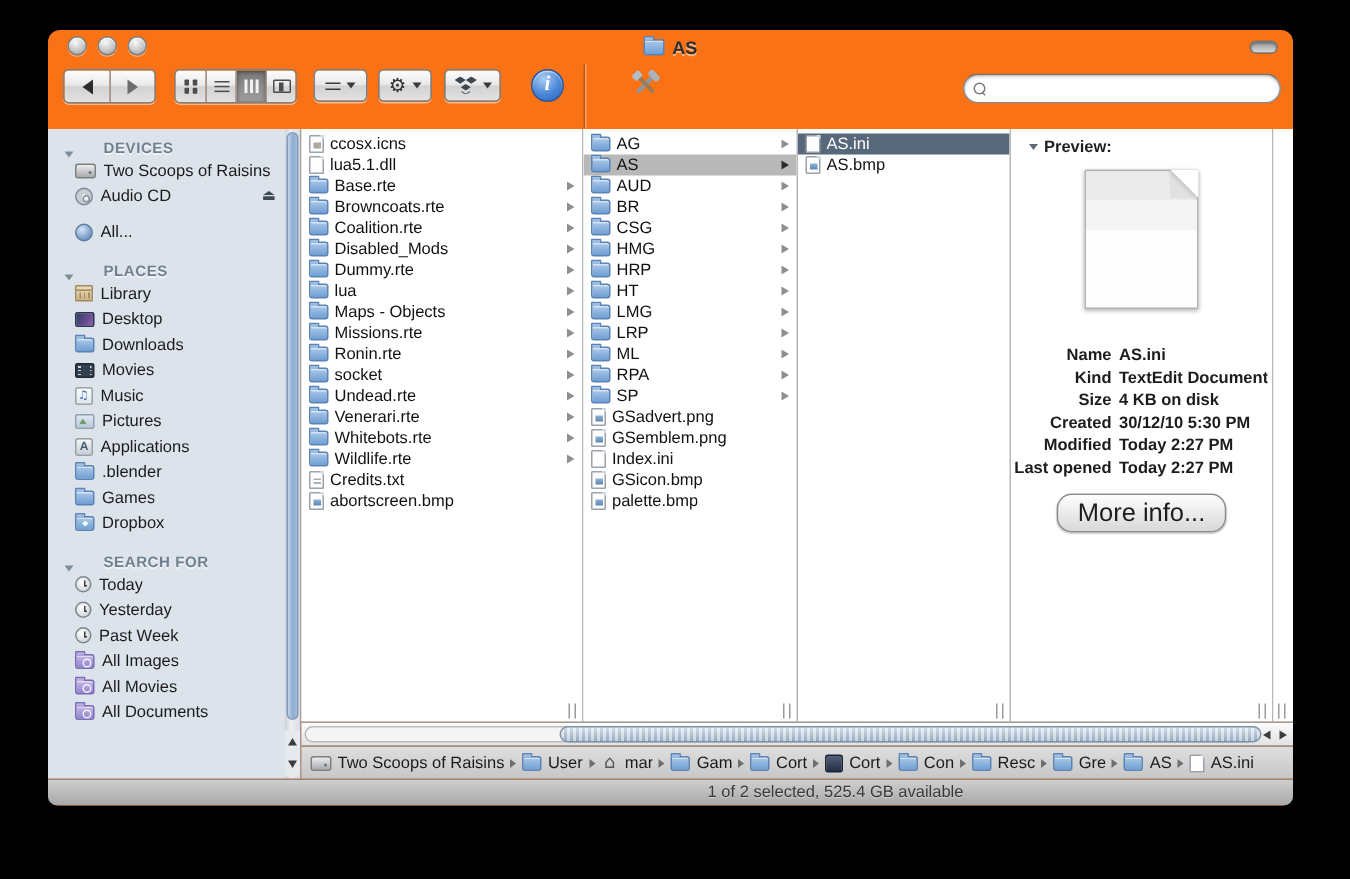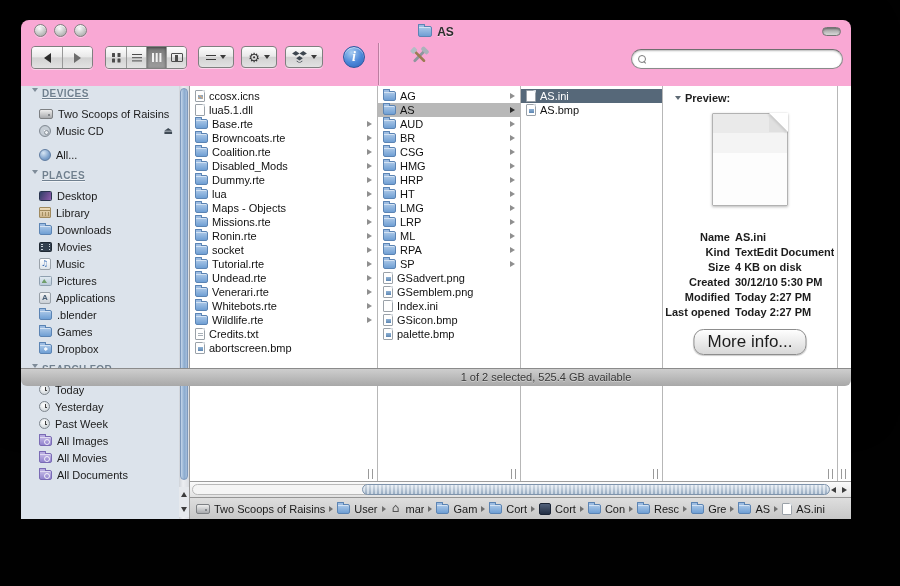--- a/index.html
+++ b/index.html
@@ -2,22 +2,22 @@
 <html><head>
 <meta charset="utf-8">
 <style>
   html,body{margin:0;padding:0;background:#000;}
   *{box-sizing:border-box;}
   #screen{position:relative;width:900px;height:586px;background:#010101;overflow:hidden;
     font-family:"Liberation Sans",sans-serif;-webkit-font-smoothing:antialiased;}
   .uni{font-family:"DejaVu Sans",sans-serif;}
 
   
-  #window{position:absolute;left:21px;top:20px;width:830px;height:366px;border-radius:8px 8px 7px 7px;
-    background:#f9a8d4;box-shadow:0 16px 45px rgba(0,0,0,.9),0 2px 10px rgba(0,0,0,.6);}
+  #window{position:absolute;left:32px;top:20px;width:830px;height:517px;border-radius:8px 8px 7px 7px;
+    background:#f97316;box-shadow:0 16px 45px rgba(0,0,0,.9),0 2px 10px rgba(0,0,0,.6);}
   #header{position:absolute;left:0;top:0;right:0;height:66px;border-radius:7px 7px 0 0;
     background:linear-gradient(#d8d8d8,#c3c3c3 45%,#a9a9a9);border-bottom:1px solid #636363;
     box-shadow:inset 0 1px 0 rgba(255,255,255,.55);}
   .tlight{position:absolute;top:4px;width:13px;height:13px;border-radius:50%;border:1px solid #818181;
     background:radial-gradient(circle at 40% 30%,#fafafa,#c6c6c6 55%,#9a9a9a);box-shadow:inset 0 1px 1px rgba(255,255,255,.8),0 1px 0 rgba(255,255,255,.4);}
   .wtitle{position:absolute;top:3px;left:80px;right:80px;height:17px;display:flex;align-items:center;justify-content:center;
     font-size:12px;font-weight:bold;color:#2d2d2d;text-shadow:0 1px 0 rgba(255,255,255,.5);gap:5px;}
   .pill{position:absolute;right:10px;top:7px;width:19px;height:9px;border-radius:5px;border:1px solid #747474;
     background:linear-gradient(#969696,#dadada);box-shadow:inset 0 1px 2px rgba(0,0,0,.3);}
 
@@ -54,22 +54,22 @@
   .searchwrap{position:absolute;left:610px;top:7px;width:212px;height:20px;border-radius:10px;border:1px solid #8a8a8a;border-top-color:#6f6f6f;
     background:#fff;box-shadow:inset 0 1px 2px rgba(0,0,0,.28);display:flex;align-items:center;padding:0 6px;}
   .mag{position:relative;width:8px;height:8px;flex:none;margin-right:4px;}
   .mag::before{content:'';position:absolute;left:0;top:0;width:6px;height:6px;border:1.4px solid #7c7c7c;border-radius:50%;}
   .mag::after{content:'';position:absolute;left:6.2px;top:6.2px;width:3.4px;height:1.4px;background:#7c7c7c;transform:rotate(45deg);transform-origin:0 0;}
   .searchwrap input{border:none;outline:none;flex:1;font-size:11px;background:transparent;font-family:inherit;}
 
   
   #sidebar{position:absolute;left:0;top:66px;width:158px;height:433px;background:#dce3eb;overflow:hidden;padding-top:2px;}
   .sb-sec{margin-bottom:7px;}
-  .sb-head{height:17px;display:flex;align-items:flex-start;padding-left:11px;font-size:10px;font-weight:bold;letter-spacing:.4px;color:#70808f;
-    text-shadow:0 1px 0 rgba(255,255,255,.6);gap:4px;text-decoration:underline;}
+  .sb-head{height:17px;display:flex;align-items:flex-end;padding-left:11px;font-size:10px;font-weight:bold;letter-spacing:.4px;color:#70808f;
+    text-shadow:0 1px 0 rgba(255,255,255,.6);gap:20px;}
   .sb-disc{width:0;height:0;border-left:3.5px solid transparent;border-right:3.5px solid transparent;border-top:4.5px solid #7f8c99;}
   .sb-item{height:17px;display:flex;align-items:center;padding-left:18px;padding-right:6px;font-size:11px;color:#1b1b1b;gap:5px;position:relative;}
   .sb-lb{white-space:nowrap;overflow:hidden;}
   .sb-eject{margin-left:auto;font-size:10px;color:#3f4a55;line-height:1;}
   #sb-rail{position:absolute;left:158px;top:66px;width:11px;height:433px;background:linear-gradient(90deg,#cfd3d9,#eceef1 40%,#dadde2);border-right:1px solid #9b9b9b;}
   .sb-thumb{position:absolute;left:1px;top:2px;width:8px;height:392px;border-radius:4.5px;border:1px solid #7e99bc;
     background:linear-gradient(90deg,#c3d5ea,#8caccf 55%,#a6bedb);}
   .sb-arr{position:absolute;left:0;width:10px;height:15px;background:#e6e9ed;display:flex;align-items:center;justify-content:center;}
   .sb-arr.up{bottom:17px;}
   .sb-arr.dn{bottom:2px;}
@@ -266,42 +266,42 @@
           <div class="sb-head">
             <span class="sb-disc"></span>
             <span>DEVICES</span>
           </div>
           <div class="sb-item">
             <span class="ic ic-drive"></span>
             <span class="sb-lb">Two Scoops of Raisins</span>
           </div>
           <div class="sb-item">
             <span class="ic ic-cd"></span>
-            <span class="sb-lb">Music CD</span>
+            <span class="sb-lb">Audio CD</span>
             <span class="sb-eject uni">⏏</span>
           </div>
         </div>
         <div class="sb-sec">
           <div class="sb-item">
             <span class="ic ic-globe"></span>
             <span class="sb-lb">All...</span>
           </div>
         </div>
         <div class="sb-sec">
           <div class="sb-head">
             <span class="sb-disc"></span>
             <span>PLACES</span>
           </div>
           <div class="sb-item">
+            <span class="ic ic-library"></span>
+            <span class="sb-lb">Library</span>
+          </div>
+          <div class="sb-item">
             <span class="ic ic-desktop"></span>
             <span class="sb-lb">Desktop</span>
-          </div>
-          <div class="sb-item">
-            <span class="ic ic-library"></span>
-            <span class="sb-lb">Library</span>
           </div>
           <div class="sb-item">
             <span class="ic ic-folder"></span>
             <span class="sb-lb">Downloads</span>
           </div>
           <div class="sb-item">
             <span class="ic ic-movie"></span>
             <span class="sb-lb">Movies</span>
           </div>
           <div class="sb-item">
@@ -421,25 +421,20 @@
             <span class="arr"></span>
           </div>
           <div class="row">
             <span class="ic ic-folder"></span>
             <span class="nm">Ronin.rte</span>
             <span class="arr"></span>
           </div>
           <div class="row">
             <span class="ic ic-folder"></span>
             <span class="nm">socket</span>
-            <span class="arr"></span>
-          </div>
-          <div class="row">
-            <span class="ic ic-folder"></span>
-            <span class="nm">Tutorial.rte</span>
             <span class="arr"></span>
           </div>
           <div class="row">
             <span class="ic ic-folder"></span>
             <span class="nm">Undead.rte</span>
             <span class="arr"></span>
           </div>
           <div class="row">
             <span class="ic ic-folder"></span>
             <span class="nm">Venerari.rte</span>

